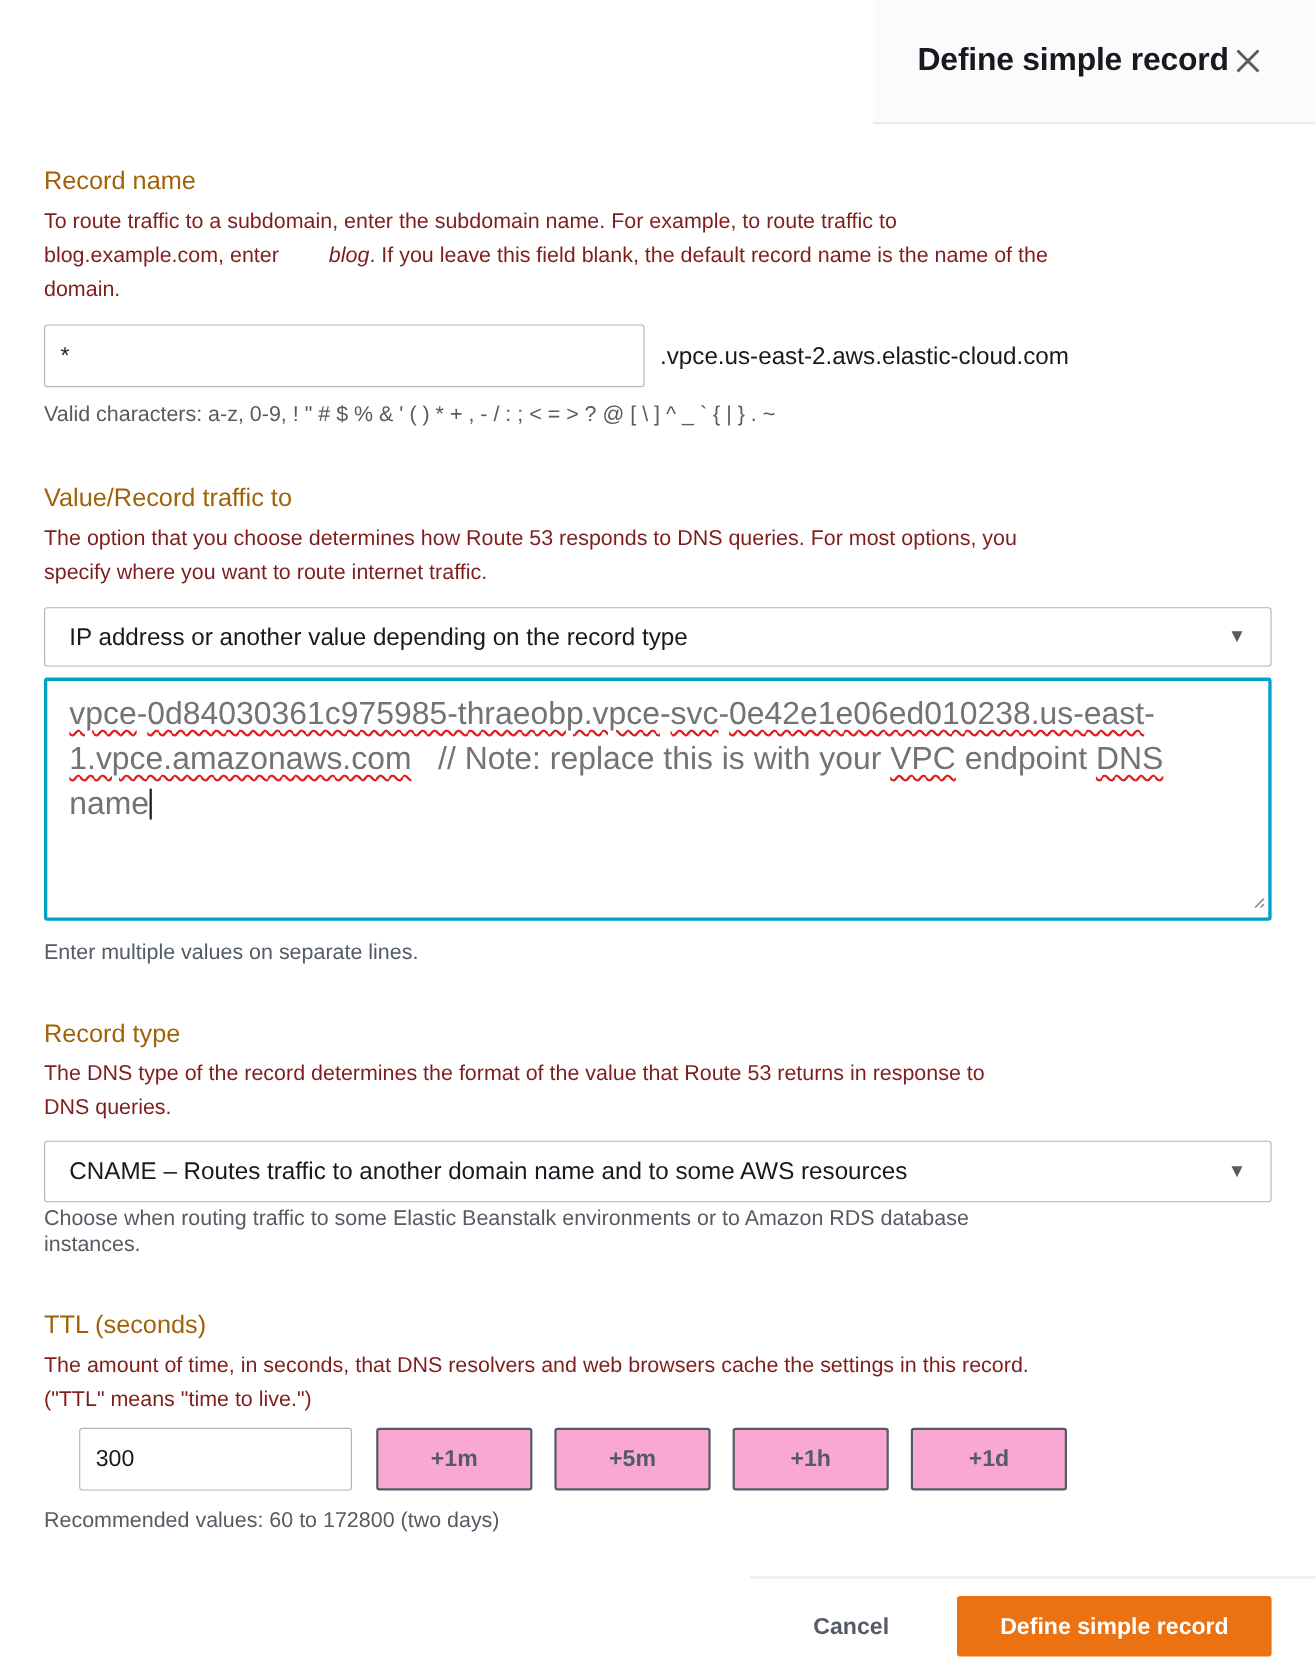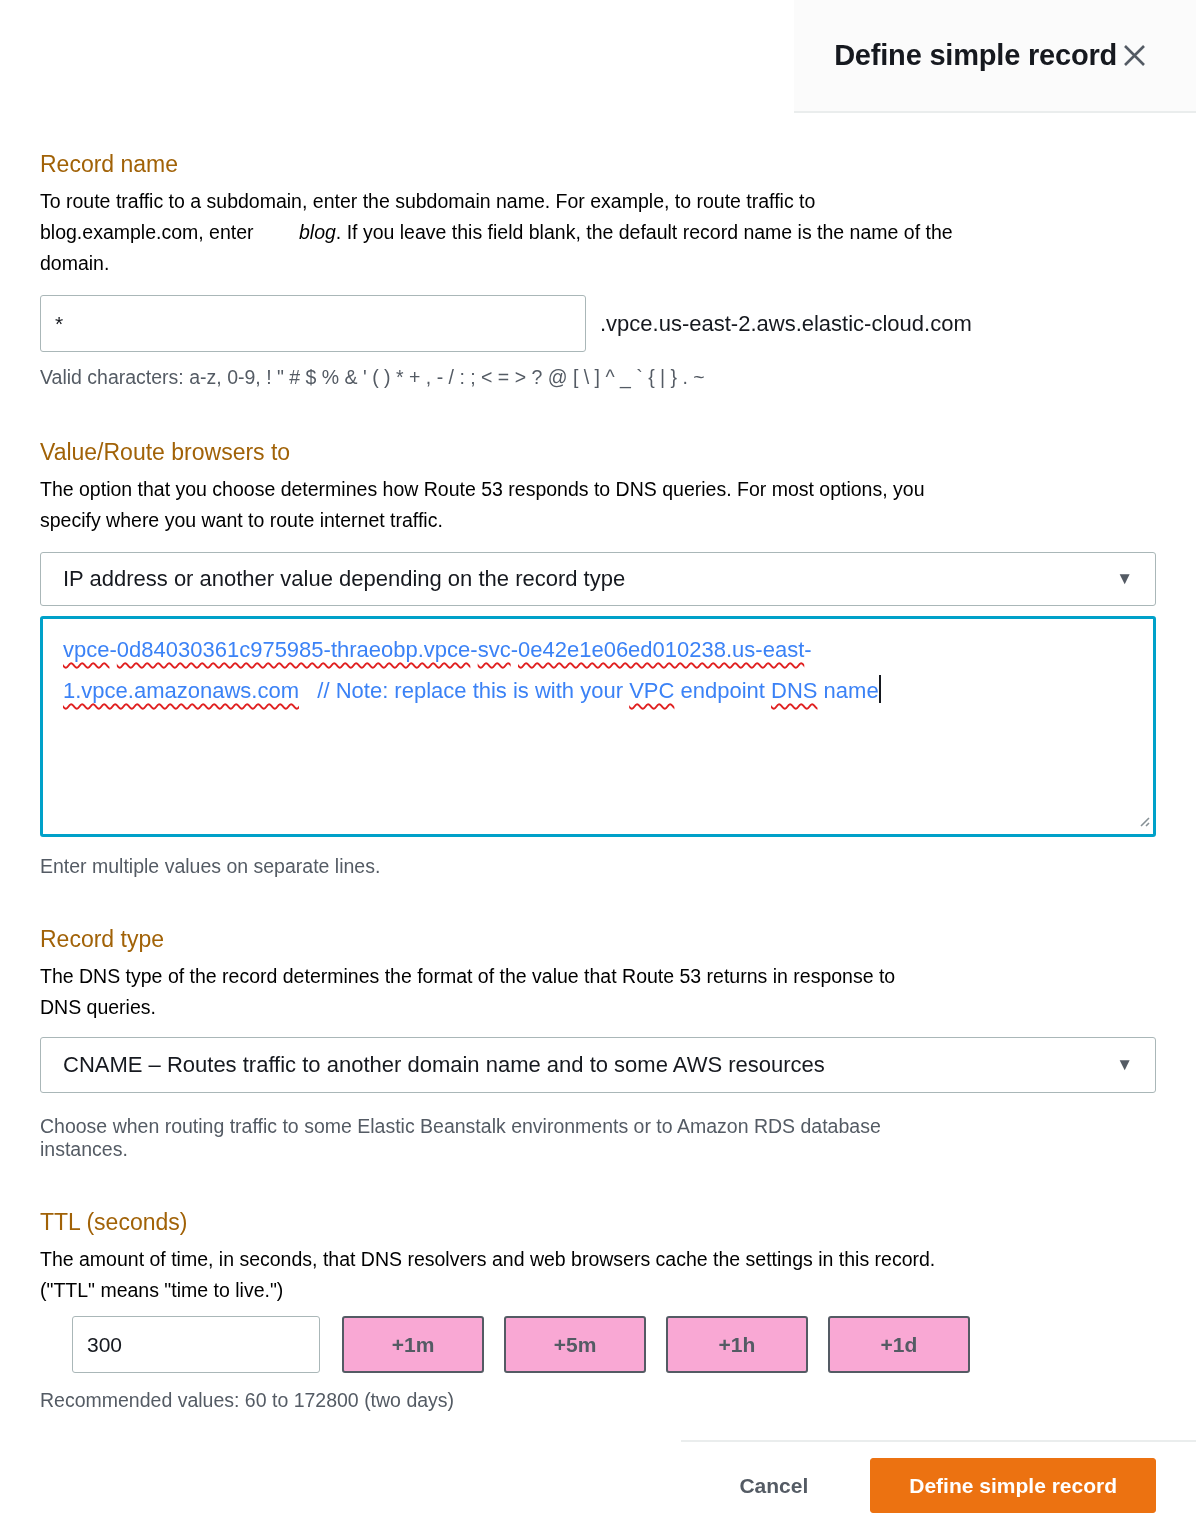--- a/index.html
+++ b/index.html
@@ -19,21 +19,21 @@
     border-bottom: 2px solid #eaeded;
     display: flex; align-items: center; justify-content: space-between;
     padding: 0 44px 0 40px;
   }
   .modal-title { font-size: 29px; font-weight: 700; color: #16191f; letter-spacing: -0.2px; }
   .close-btn { background: none; border: none; cursor: pointer; padding: 4px; line-height: 0; }
 
   
   .content { flex: 1 1 auto; padding: 0 40px; }
   .field-label { font-size: 23px; font-weight: 400; color: #a16207; }
-  .field-desc { font-size: 19.5px; line-height: 31px; color: #000000; margin-top: 8px; white-space: pre-line; max-width: 1116px; }
+  .field-desc { font-size: 19.5px; line-height: 31px; color: #7f1d1d; margin-top: 8px; white-space: pre-line; max-width: 1116px; }
   .hint { font-size: 19.5px; color: #545b64; white-space: pre-line; }
   .mt-section { margin-top: 48px; }
 
   .sec-record-name { margin-top: 38px; }
 
   .name-input-row { margin-top: 16px; display: flex; align-items: center; }
   .text-input {
     height: 57px; border: 1px solid #aab7b8; border-radius: 3px;
     font-family: "Liberation Sans", sans-serif;
     font-size: 21px; color: #16191f; padding: 0 14px; background: #fff; outline: none;
@@ -52,33 +52,33 @@
   .select-text { font-size: 22px; color: #16191f; }
   .select-caret { font-size: 17px; color: #545b64; }
 
   
   .value-textarea {
     position: relative;
     margin-top: 10px; width: 1116px; height: 221px;
     border: 3px solid #00a1c9; border-radius: 3px; background: #fff;
     padding: 10px 20px; overflow: hidden;
   }
-  .ta-line { font-size: 22px; line-height: 41px; color: #3b82f6; white-space: pre-wrap; word-break: break-word; }
+  .ta-line { font-size: 29px; line-height: 41px; color: #737373; white-space: pre-wrap; word-break: break-word; }
   .misspelled {
     text-decoration: underline;
     text-decoration-style: wavy;
     text-decoration-color: #e02020;
     text-decoration-thickness: 2px;
     text-underline-offset: 5px;
   }
   .caret { display: inline-block; width: 2px; height: 28px; background: #16191f; vertical-align: -5px; }
   .resize-handle { position: absolute; right: 3px; bottom: 3px; }
   .ta-hint { margin-top: 18px; }
 
-  .select-hint { margin-top: 22px; }
+  .select-hint { margin-top: 4px; }
 
   
   .ttl-row { margin-top: 10px; display: flex; align-items: center; }
   .ttl-input { width: 248px; height: 57px; margin-left: 32px; }
   .ttl-quick-buttons { display: flex; margin-left: 22px; }
   .ttl-btn {
     min-width: 142px; height: 57px; margin-right: 20px;
     background: #f9a8d4; border: 2px solid #545b64; border-radius: 3px;
     font-family: "Liberation Sans", sans-serif;
     font-size: 21px; font-weight: 700; color: #545b64; cursor: pointer;
@@ -131,21 +131,21 @@
 blog.example.com, enter </span><span class="em">blog</span><span>. If you leave this field blank, the default record name is the name of the
 domain.</span></div>
       <div class="name-input-row">
         <input class="text-input record-name-input" value="*" style="">
         <span class="domain-suffix">.vpce.us-east-2.aws.elastic-cloud.com</span>
       </div>
       <div class="hint valid-chars">Valid characters: a-z, 0-9, ! " # $ % &amp; ' ( ) * + , - / : ; &lt; = &gt; ? @ [ \ ] ^ _ ` { | } . ~</div>
     </div>
 
     <div class="mt-section" style="margin-top:50px">
-      <div class="field-label">Value/Route browsers to</div>
+      <div class="field-label">Value/Record traffic to</div>
       <div class="field-desc">The option that you choose determines how Route 53 responds to DNS queries. For most options, you
 specify where you want to route internet traffic.</div>
       <div class="select-box">
         <span class="select-text">IP address or another value depending on the record type</span>
         <span class="select-caret">▼</span>
       </div>
       <div class="value-textarea">
         <div class="ta-line"><span class="misspelled">vpce</span><span>-</span><span class="misspelled">0d84030361c975985-thraeobp.vpce</span><span>-</span><span class="misspelled">svc</span><span>-</span><span class="misspelled">0e42e1e06ed010238.us-east</span><span>-</span></div>
           <div class="ta-line"><span class="misspelled">1.vpce.amazonaws.com</span><span>   // Note: replace this is with your </span><span class="misspelled">VPC</span><span> endpoint </span><span class="misspelled">DNS</span><span> name</span><span class="caret"></span></div>
           <span class="resize-handle">

